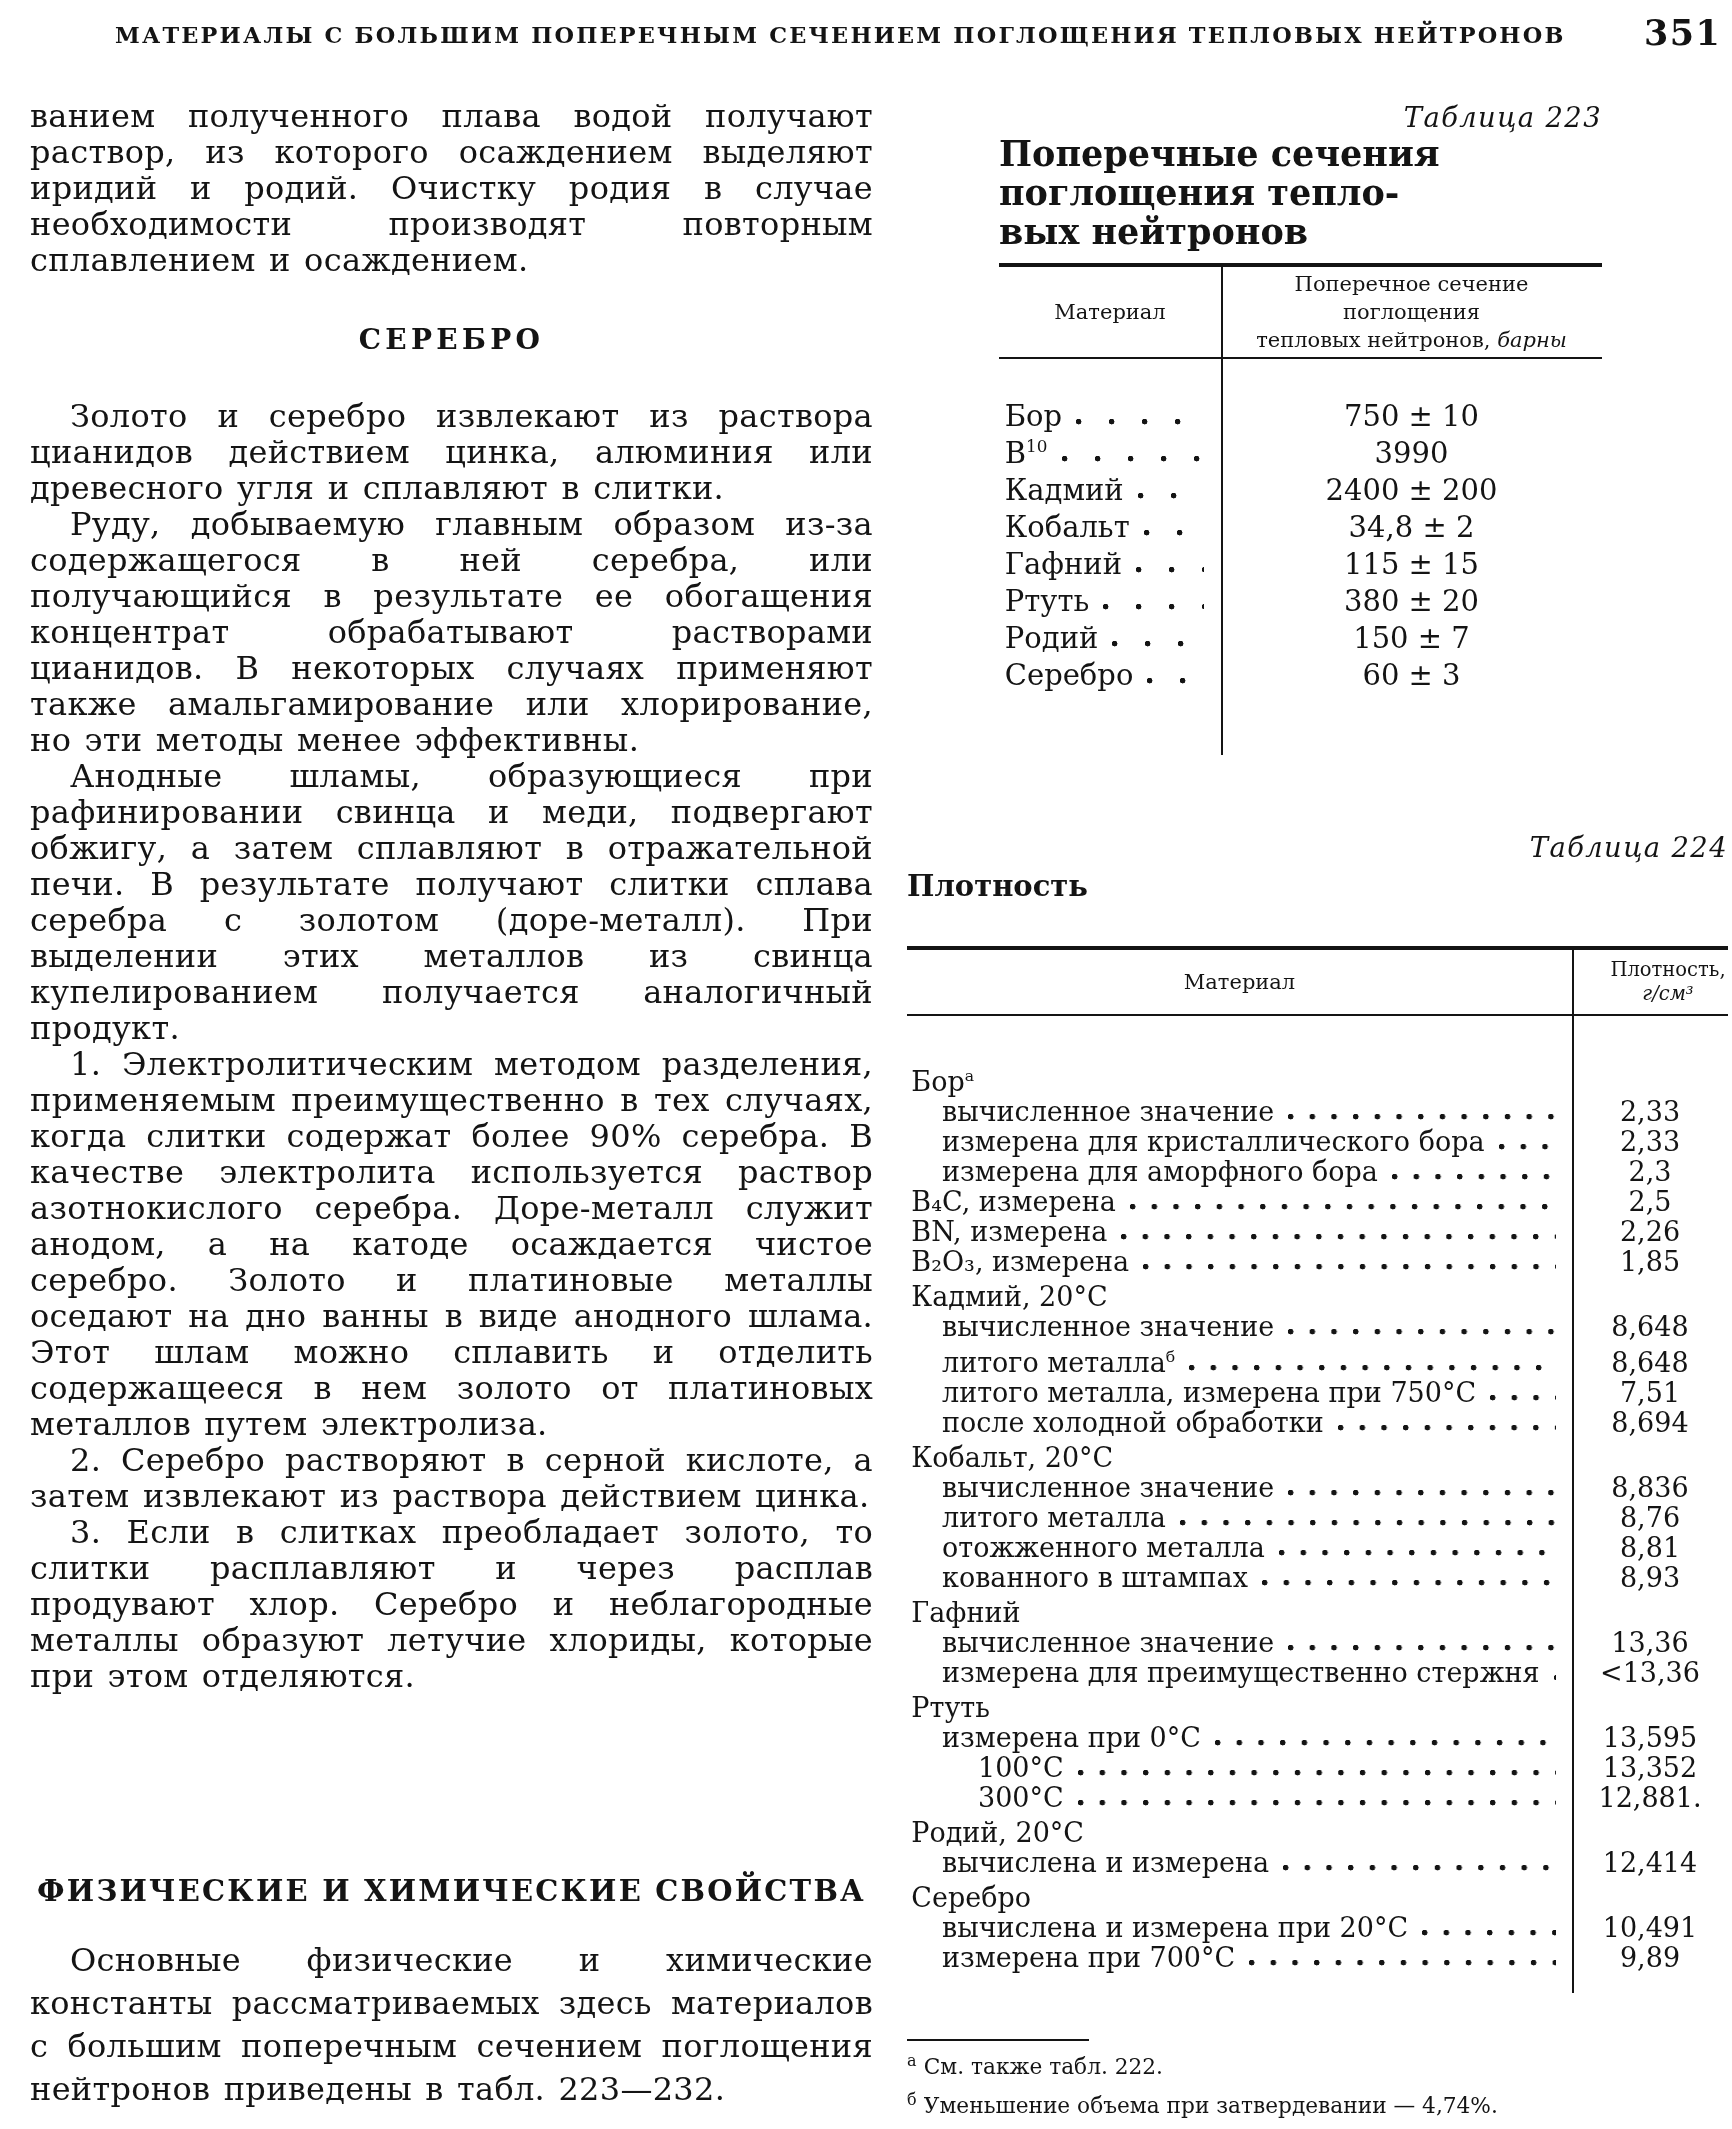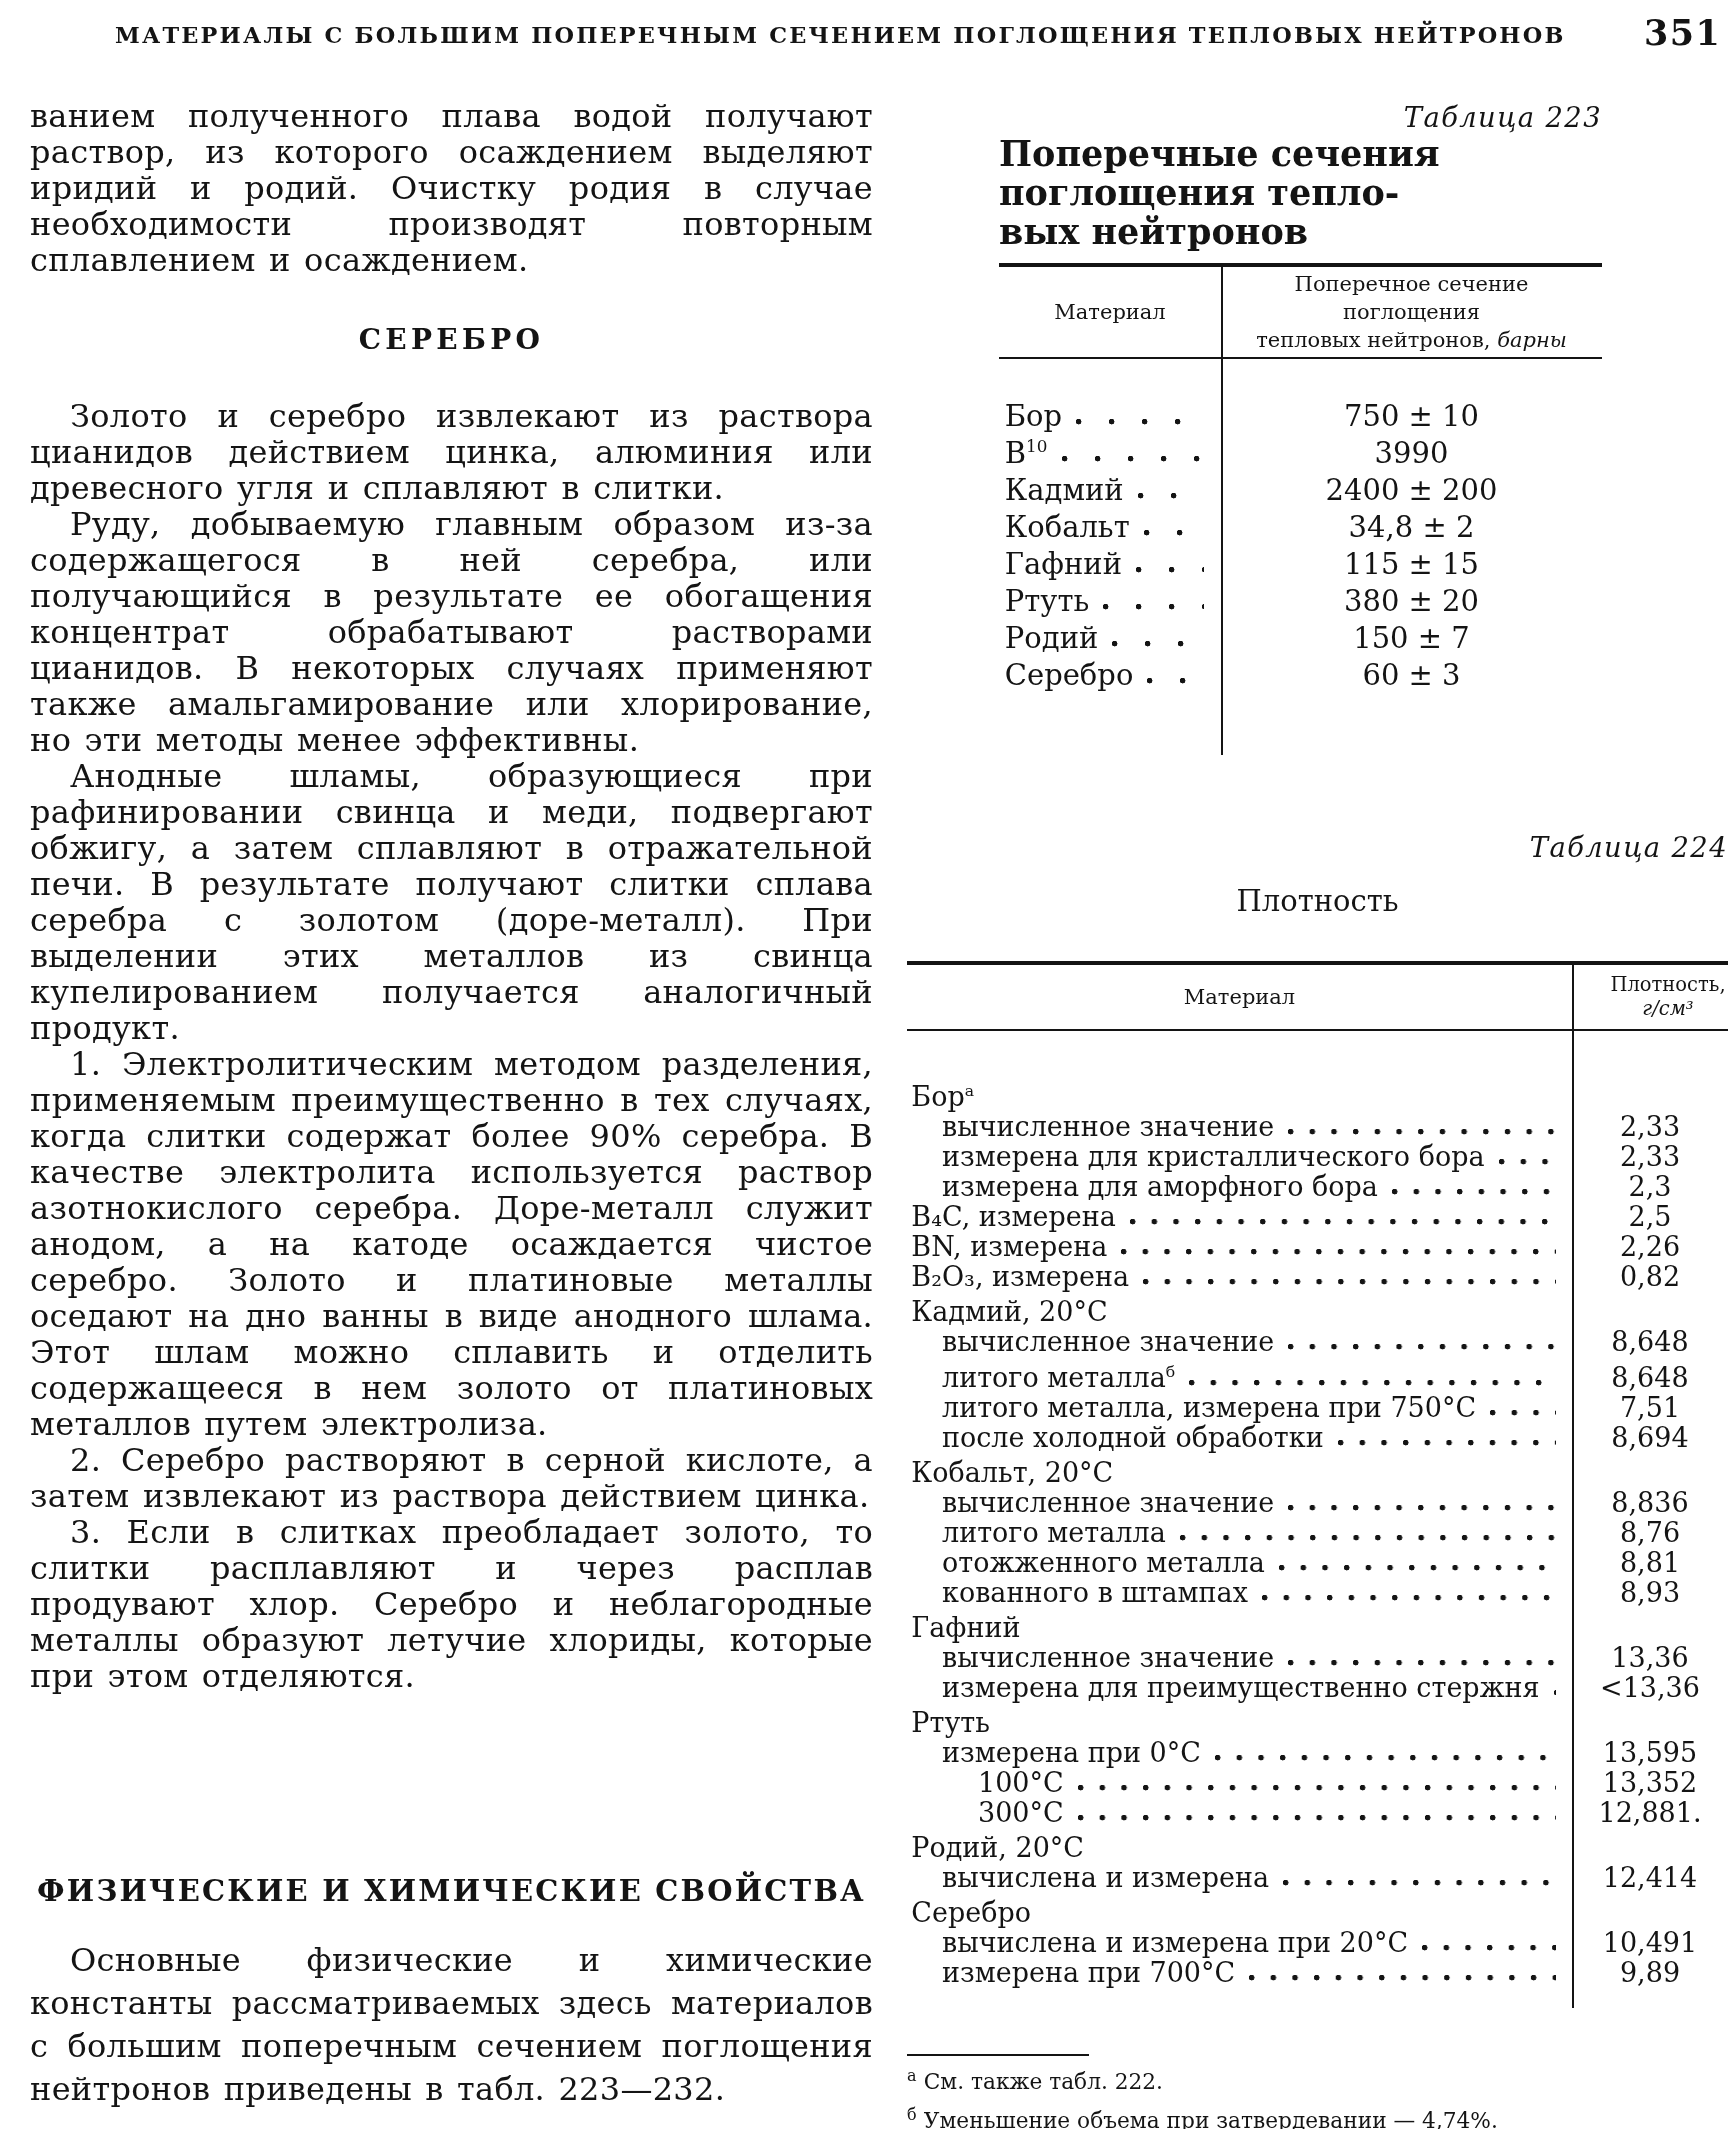--- a/index.html
+++ b/index.html
@@ -49,21 +49,21 @@
   .t223-grid{margin-top:11.5px;border-top:4.3px solid #141414;position:relative;}
   .t223-vline{position:absolute;left:222px;top:0;width:2.2px;height:488px;background:#141414;}
   .t223-head{display:flex;align-items:center;height:90px;border-bottom:2.9px solid #141414;}
   .t223-head .mat{width:222px;text-align:center;font-size:21px;}
   .t223-head .vhead{flex:1;text-align:center;font-size:21px;line-height:28px;padding:0 7.2px;}
   .t223-body{padding-top:40px;}
   .t223-body .trow{height:37px;font-size:29px;}
   .t223-body .left-cell{width:222px;padding:0 11.5px 0 5.8px;}
   
   .table224{position:absolute;left:907px;top:831px;width:821px;}
-  .t224-title{margin-top:19px;text-align:center;font-weight:normal;font-size:29px;line-height:36px;}
+  .t224-title{margin-top:4px;font-weight:bold;font-size:29px;line-height:36px;}
   .t224-grid{margin-top:42px;border-top:4.3px solid #141414;position:relative;}
   .t224-vline{position:absolute;left:665px;top:0;bottom:0;width:2.2px;background:#141414;}
   .t224-head{display:flex;align-items:center;height:64px;border-bottom:2.9px solid #141414;}
   .t224-head .mat{width:665px;text-align:center;font-size:21px;}
   .t224-head .vhead{flex:1;text-align:center;font-size:19.5px;line-height:24px;margin-left:36px;}
   .t224-body{padding:40px 0 20px 0;}
   .t224-body .trow{min-height:30px;font-size:27px;line-height:30px;}
   .t224-body .trow.group{margin-top:5px;}
   .t224-body .left-cell{width:665px;padding-right:10px;}
   .t224-body .i0 .tlabel{padding-left:4.3px;}
@@ -231,21 +231,21 @@
               <span class="tlabel">BN, измерена</span>
               <span class="leader "></span>
             </span>
             <span class="val-cell">2,26</span>
           </div>
           <div class="trow i0">
             <span class="left-cell">
               <span class="tlabel">B₂O₃, измерена</span>
               <span class="leader "></span>
             </span>
-            <span class="val-cell">0,82</span>
+            <span class="val-cell">1,85</span>
           </div>
           <div class="trow i0 group">
             <span class="left-cell">
               <span class="tlabel">Кадмий, 20°С</span>
             </span>
           </div>
           <div class="trow i1">
             <span class="left-cell">
               <span class="tlabel">вычисленное значение</span>
               <span class="leader "></span>

